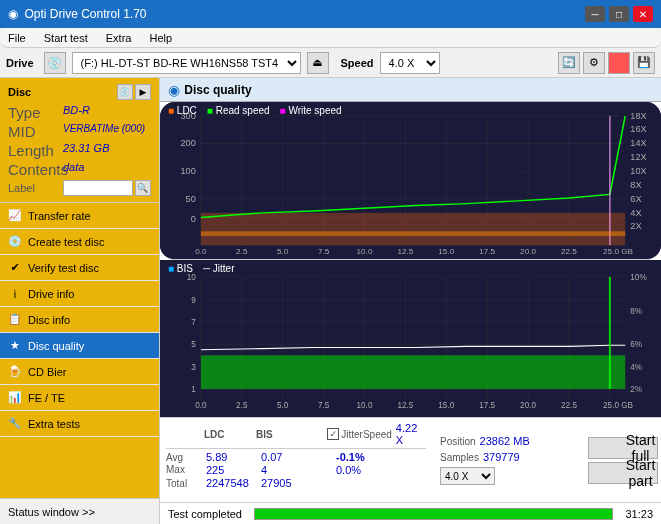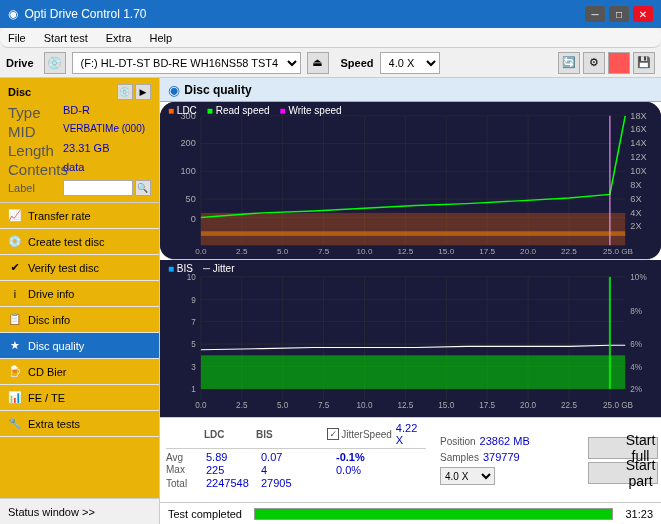--- a/index.html
+++ b/index.html
@@ -33,21 +33,21 @@
     .sidebar { width: 160px; min-width: 160px; background: #eab308; border-right: 1px solid #ccc; display: flex; flex-direction: column; }
 
     
     .disc-panel { padding: 6px 8px; border-bottom: 1px solid #ccc; }
     .disc-header { display: flex; align-items: center; justify-content: space-between; margin-bottom: 4px; }
     .disc-title { font-size: 11px; font-weight: bold; }
     .disc-icons { display: flex; gap: 2px; }
     .disc-icon-sm { width: 16px; height: 16px; background: #ddd; border: 1px solid #aaa; display: flex; align-items: center; justify-content: center; font-size: 9px; cursor: pointer; }
     .disc-row { display: flex; margin-bottom: 2px; }
     .disc-key { color: #555; width: 55px; font-size: 15px; }
-    .disc-val { color: #0000cc; font-size: 11px; }
+    .disc-val { color: #0000cc; font-size: 11px; font-style: italic; }
     .disc-label-row { display: flex; align-items: center; margin-top: 2px; }
     .disc-label-key { color: #555; width: 55px; font-size: 11px; }
     .disc-label-input { height: 16px; width: 70px; border: 1px solid #aaa; background: white; font-size: 10px; }
     .disc-label-btn { width: 16px; height: 16px; background: #e0e0e0; border: 1px solid #aaa; margin-left: 2px; display: flex; align-items: center; justify-content: center; cursor: pointer; font-size: 9px; }
 
     
     .nav-items { display: flex; flex-direction: column; flex: 1; }
     .nav-item { display: flex; align-items: center; height: 26px; padding: 0 8px; cursor: pointer; font-size: 11px; gap: 6px; border-bottom: 1px solid #e5e5e5; }
     .nav-item.active { background: #1a6fc4; color: white; }
     .nav-icon { width: 14px; height: 14px; display: flex; align-items: center; justify-content: center; flex-shrink: 0; }

